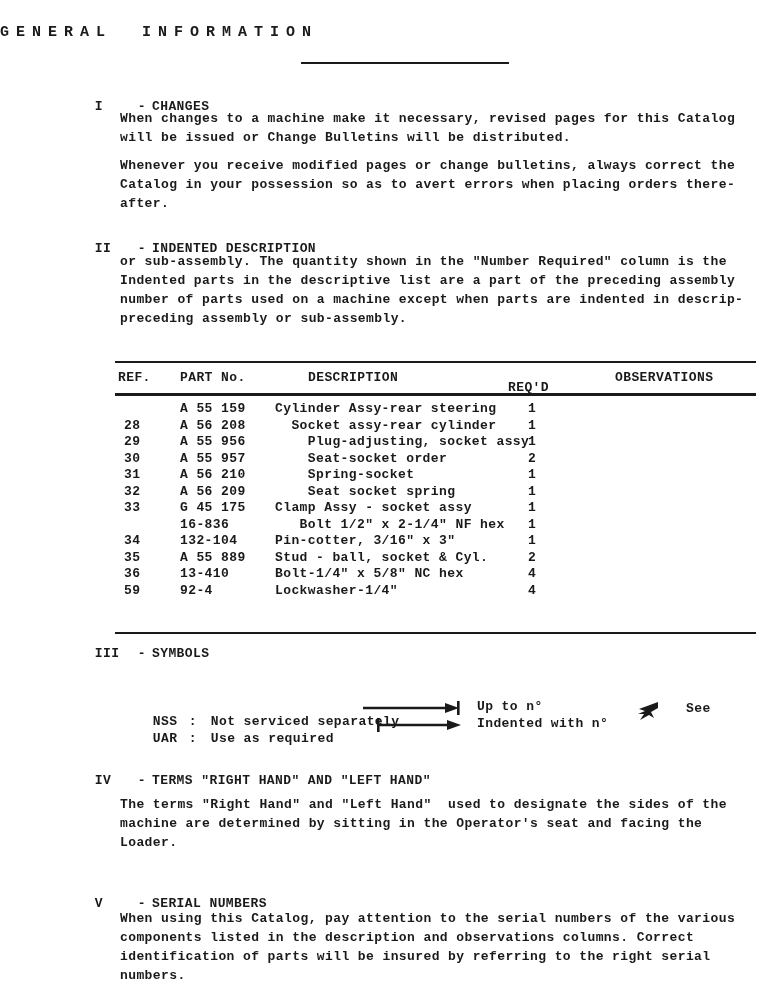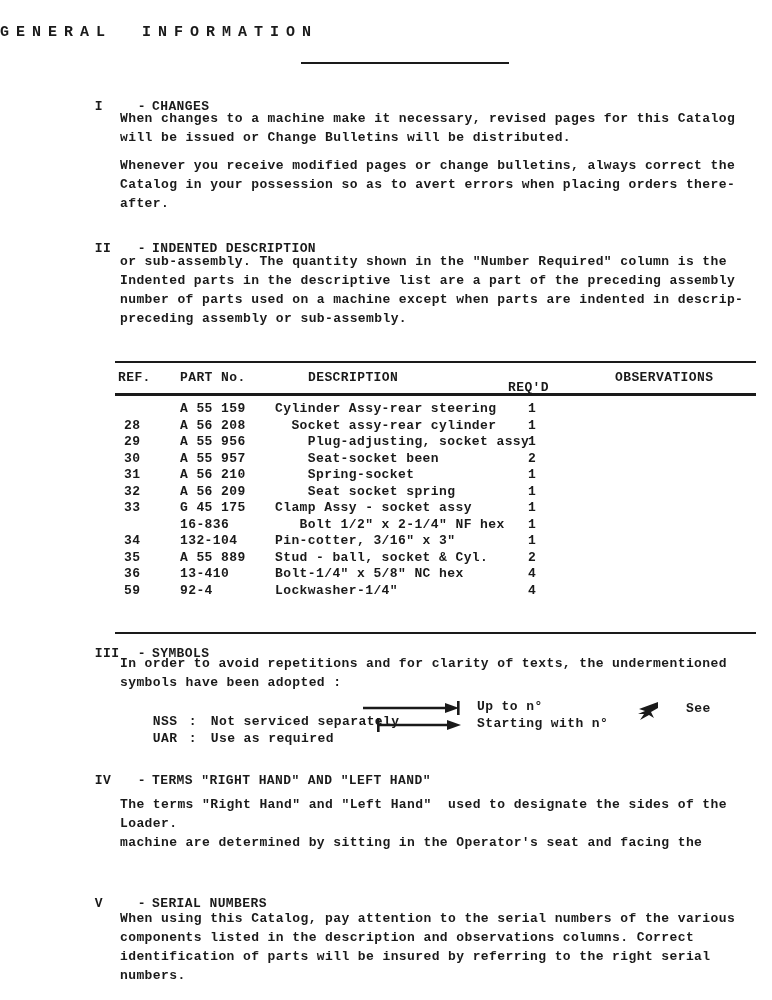--- a/index.html
+++ b/index.html
@@ -113,21 +113,21 @@
       </div>
       <div class="trow">
         <span class="c-ref">29</span>
           <span class="c-part">A 55 956</span>
           <span class="c-desc">    Plug-adjusting, socket assy</span>
           <span class="c-req">1</span>
       </div>
       <div class="trow">
         <span class="c-ref">30</span>
           <span class="c-part">A 55 957</span>
-          <span class="c-desc">    Seat-socket been</span>
+          <span class="c-desc">    Seat-socket order</span>
           <span class="c-req">2</span>
       </div>
       <div class="trow">
         <span class="c-ref">31</span>
           <span class="c-part">A 56 210</span>
           <span class="c-desc">    Spring-socket</span>
           <span class="c-req">1</span>
       </div>
       <div class="trow">
         <span class="c-ref">32</span>
@@ -170,24 +170,20 @@
           <span class="c-part">92-4</span>
           <span class="c-desc">Lockwasher-1/4"</span>
           <span class="c-req">4</span>
       </div>
     </div>
     <div class="rule"></div>
   </div>
 
   <div class="abs sec-head" style="top:631px">
     <span class="numeral">III</span><span class="dash">-</span><span>SYMBOLS</span>
-  </div>
-  <div class="abs para" style="top:656px">
-    <div class="ln">In order to avoid repetitions and for clarity of texts, the undermentioned</div>
-    <div class="ln">symbols have been adopted :</div>
   </div>
 
   <div class="abs symrow" style="top:699px">
     <span class="sym-abbr">NSS</span><span class="sym-colon">:</span><span>Not serviced separately</span>
   </div>
   <div class="abs symrow" style="top:716px">
     <span class="sym-abbr">UAR</span><span class="sym-colon">:</span><span>Use as required</span>
   </div>
 
   <svg class="arrow-svg" style="left:363px;top:701px" width="100" height="14" viewBox="0 0 100 14">
@@ -195,34 +191,34 @@
     <polygon points="82,2 82,12 96,7" fill="#1a1a1a"></polygon>
     <rect x="94" y="0" width="2.6" height="14" fill="#1a1a1a"></rect>
   </svg>
   <div class="abs sym-label" style="left:477px;top:699px">Up to n°</div>
 
   <svg class="arrow-svg" style="left:377px;top:718px" width="90" height="14" viewBox="0 0 90 14">
     <rect x="0" y="0" width="2.6" height="14" fill="#1a1a1a"></rect>
     <line x1="1" y1="7" x2="72" y2="7" stroke="#1a1a1a" stroke-width="2.4"></line>
     <polygon points="70,2 70,12 84,7" fill="#1a1a1a"></polygon>
   </svg>
-  <div class="abs sym-label" style="left:477px;top:716px">Starting with n°</div>
+  <div class="abs sym-label" style="left:477px;top:716px">Indented with n°</div>
 
   <svg class="arrow-svg" style="left:630px;top:699px" width="30" height="24" viewBox="0 0 30 24">
     <path d="M28 3 L9 10 L15 12 L8 15 L14 15 L10 21 L19 16 L24 19 L21 13 L28 9 Z" fill="#1a1a1a"></path>
   </svg>
   <div class="abs sym-label" style="left:686px;top:701px">See</div>
 
   <div class="abs sec-head" style="top:758px">
     <span class="numeral">IV</span><span class="dash">-</span><span>TERMS "RIGHT HAND" AND "LEFT HAND"</span>
   </div>
   <div class="abs para" style="top:797px">
     <div class="ln">The terms "Right Hand" and "Left Hand"  used to designate the sides of the</div>
+    <div class="ln">machine are determined by sitting in the Operator's seat and facing the</div>
     <div class="ln">Loader.</div>
-    <div class="ln">machine are determined by sitting in the Operator's seat and facing the</div>
   </div>
 
   <div class="abs sec-head" style="top:881px">
     <span class="numeral">V</span><span class="dash">-</span><span>SERIAL NUMBERS</span>
   </div>
   <div class="abs para" style="top:911px">
     <div class="ln">When using this Catalog, pay attention to the serial numbers of the various</div>
     <div class="ln">components listed in the description and observations columns. Correct</div>
     <div class="ln">identification of parts will be insured by referring to the right serial</div>
     <div class="ln">numbers.</div>

